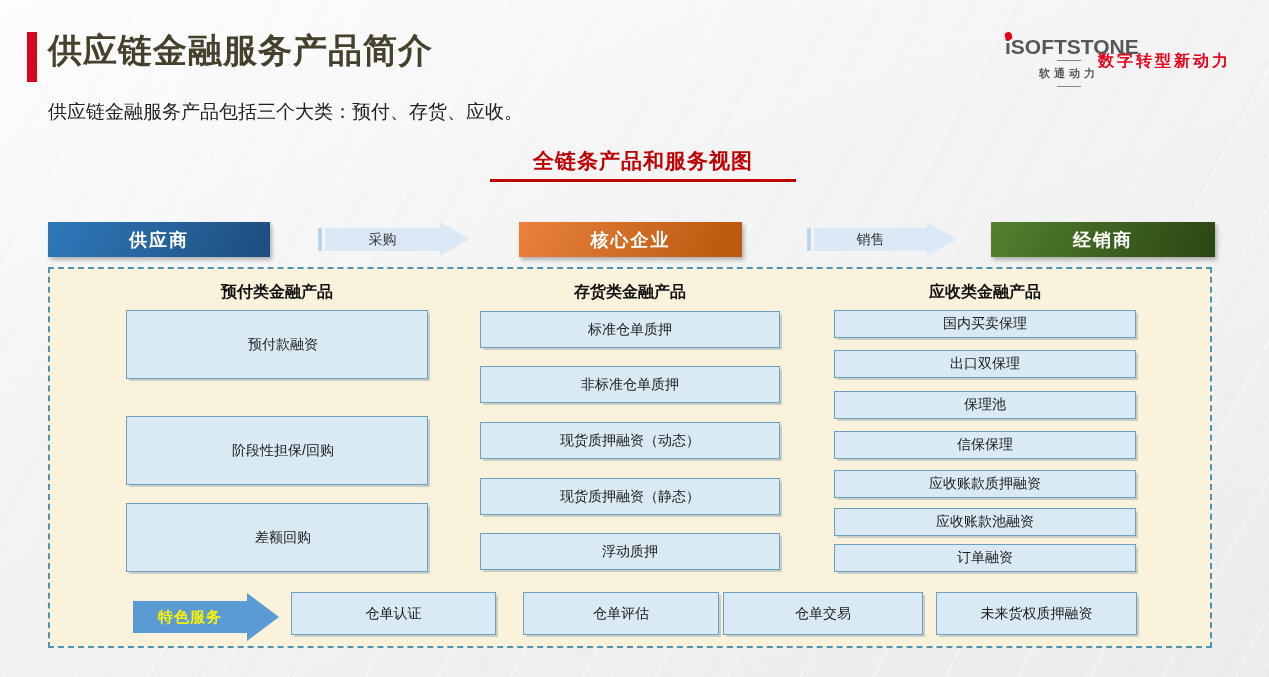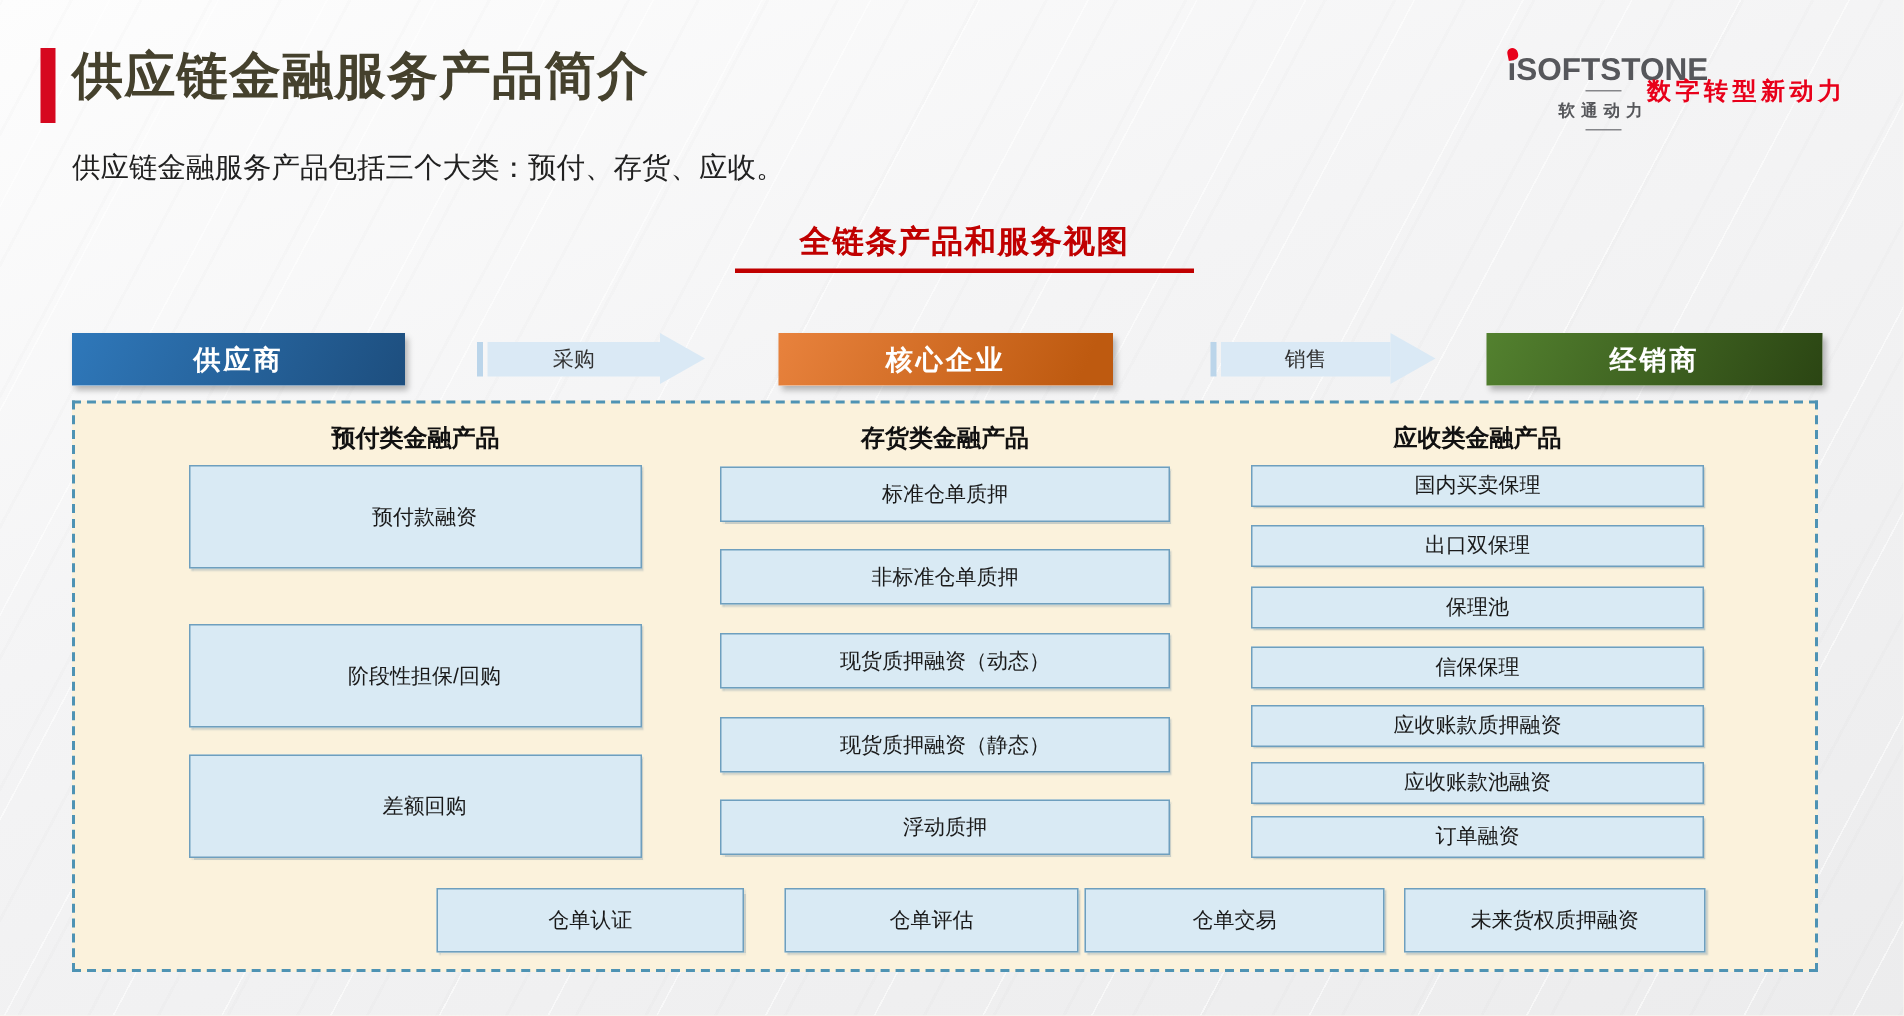--- a/index.html
+++ b/index.html
@@ -156,20 +156,24 @@
     <div class="pbox c3 c3-0">国内买卖保理</div>
 
     <div class="pbox c2 c2-4">浮动质押</div>
     <div class="pbox c3 c3-1">出口双保理</div>
     <div class="pbox c3 c3-2">保理池</div>
     <div class="pbox c3 c3-3">信保保理</div>
     <div class="pbox c3 c3-4">应收账款质押融资</div>
     <div class="pbox c3 c3-5">应收账款池融资</div>
     <div class="pbox c3 c3-6">订单融资</div>
 
+    <div class="sp-arrow">
+      <span class="sp-body">特色服务</span>
+      <span class="sp-head"></span>
+    </div>
 
     <div class="pbox sp sp-0">仓单认证</div>
     <div class="pbox sp sp-1">仓单评估</div>
     <div class="pbox sp sp-2">仓单交易</div>
     <div class="pbox sp sp-3">未来货权质押融资</div>
 
   </div>
 </div>
 
 </body></html>

